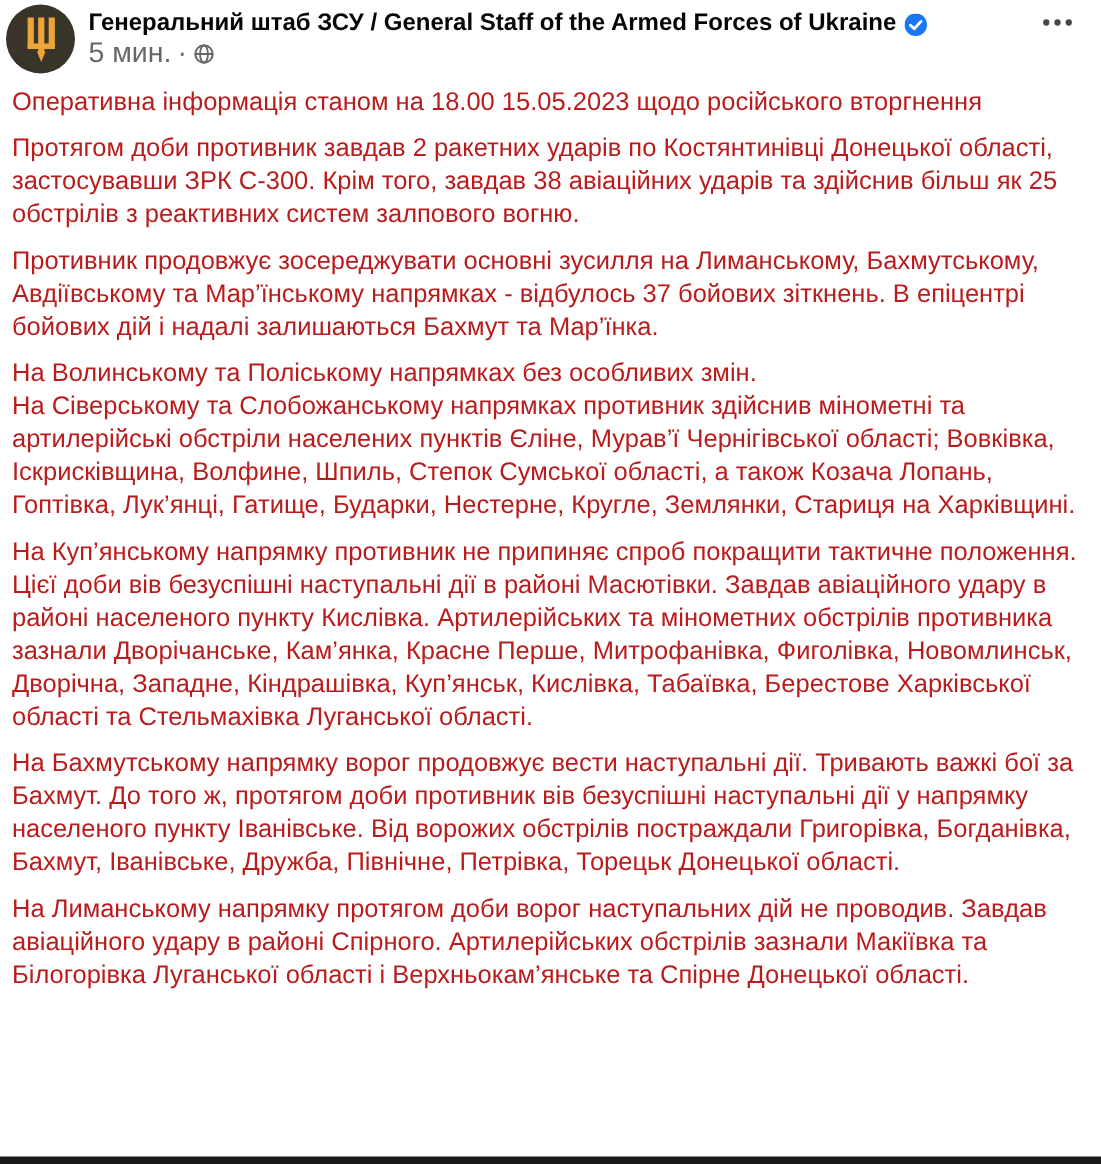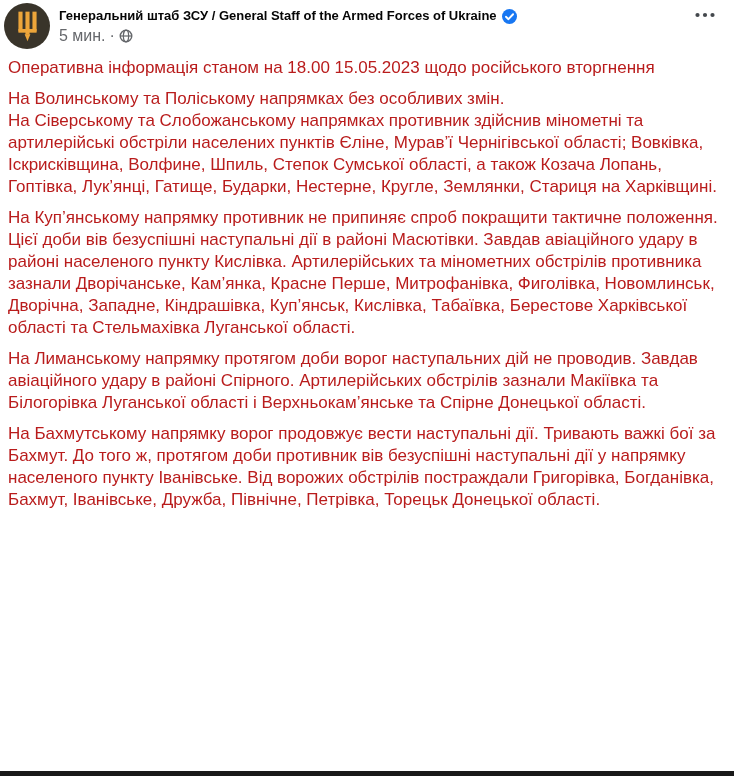--- a/index.html
+++ b/index.html
@@ -32,31 +32,31 @@
   }
   .header-text {
     margin-left: 9px;
     padding-top: 3px;
     flex: 1 1 auto;
     min-width: 0;
   }
   .name-row { display: flex; align-items: center; gap: 5px; }
   .page-name {
     font-weight: 700;
-    font-size: 13px;
+    font-size: 16px;
     line-height: 21px;
     color: #050505;
     cursor: pointer;
     white-space: nowrap;
   }
   .verified { flex: 0 0 auto; margin-top: 1px; }
   .meta-row {
     display: flex; align-items: center; gap: 4px;
     color: #65676b;
-    font-size: 16px;
+    font-size: 19px;
     line-height: 18px;
     margin-top: 1px;
   }
   .menu-btn {
     flex: 0 0 auto;
     margin-left: auto;
     padding: 8px 4px;
     cursor: pointer;
     color: #44484d;
   }
@@ -130,22 +130,24 @@
           <circle cx="11" cy="5" r="2.1" fill="#44484d"></circle>
           <circle cx="18.5" cy="5" r="2.1" fill="#44484d"></circle>
         </svg>
       </span>
     </div>
 
   </div>
 
   <div class="post-body">
       <p class="post-paragraph">Оперативна інформація станом на 18.00 15.05.2023 щодо російського вторгнення</p>
+      <p class="post-paragraph">Протягом доби противник завдав 2 ракетних ударів по Костянтинівці Донецької області, застосувавши ЗРК С-300. Крім того, завдав 38 авіаційних ударів та здійснив більш як 25 обстрілів з реактивних систем залпового вогню.</p>
+      <p class="post-paragraph">Противник продовжує зосереджувати основні зусилля на Лиманському, Бахмутському, Авдіївському та Мар’їнському напрямках - відбулось 37 бойових зіткнень. В епіцентрі бойових дій і надалі залишаються Бахмут та Мар’їнка.</p>
       <p class="post-paragraph">На Волинському та Поліському напрямках без особливих змін.
 На Сіверському та Слобожанському напрямках противник здійснив мінометні та артилерійські обстріли населених пунктів Єліне, Мурав’ї Чернігівської області; Вовківка, Іскрисківщина, Волфине, Шпиль, Степок Сумської області, а також Козача Лопань, Гоптівка, Лук’янці, Гатище, Бударки, Нестерне, Кругле, Землянки, Стариця на Харківщині.</p>
       <p class="post-paragraph">На Куп’янському напрямку противник не припиняє спроб покращити тактичне положення. Цієї доби вів безуспішні наступальні дії в районі Масютівки. Завдав авіаційного удару в районі населеного пункту Кислівка. Артилерійських та мінометних обстрілів противника зазнали Дворічанське, Кам’янка, Красне Перше, Митрофанівка, Фиголівка, Новомлинськ, Дворічна, Западне, Кіндрашівка, Куп’янськ, Кислівка, Табаївка, Берестове Харківської області та Стельмахівка Луганської області.</p>
+      <p class="post-paragraph">На Бахмутському напрямку ворог продовжує вести наступальні дії. Тривають важкі бої за Бахмут. До того ж, протягом доби противник вів безуспішні наступальні дії у напрямку населеного пункту Іванівське. Від ворожих обстрілів постраждали Григорівка, Богданівка, Бахмут, Іванівське, Дружба, Північне, Петрівка, Торецьк Донецької області.</p>
       <p class="post-paragraph">На Лиманському напрямку протягом доби ворог наступальних дій не проводив. Завдав авіаційного удару в районі Спірного. Артилерійських обстрілів зазнали Макіївка та Білогорівка Луганської області і Верхньокам’янське та Спірне Донецької області.</p>
-      <p class="post-paragraph">На Бахмутському напрямку ворог продовжує вести наступальні дії. Тривають важкі бої за Бахмут. До того ж, протягом доби противник вів безуспішні наступальні дії у напрямку населеного пункту Іванівське. Від ворожих обстрілів постраждали Григорівка, Богданівка, Бахмут, Іванівське, Дружба, Північне, Петрівка, Торецьк Донецької області.</p>
     </div>
 
   <div class="bottom-bar"></div>
 
 </div>
 
 </body></html>

